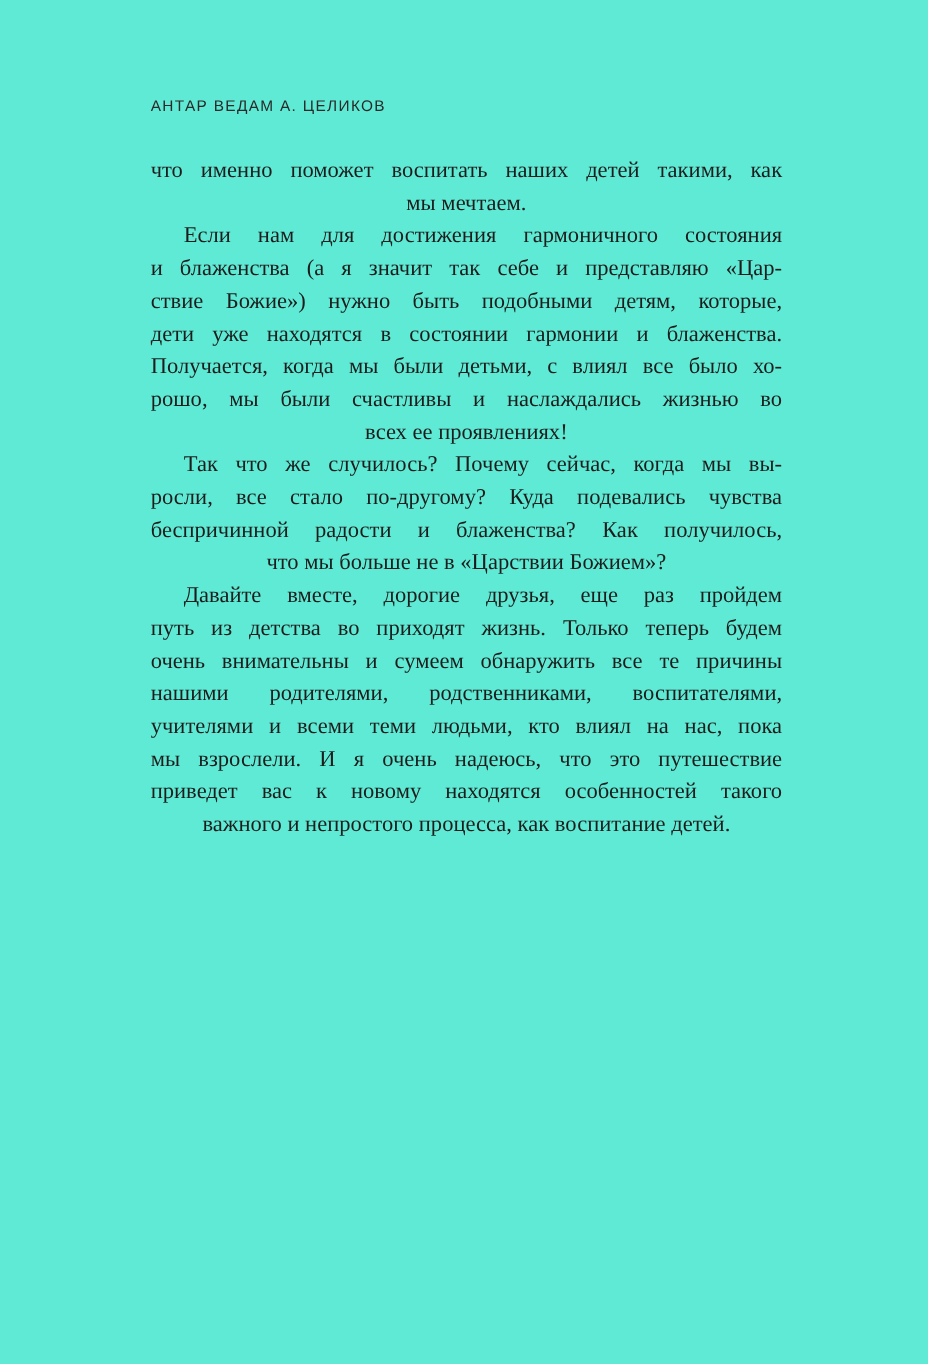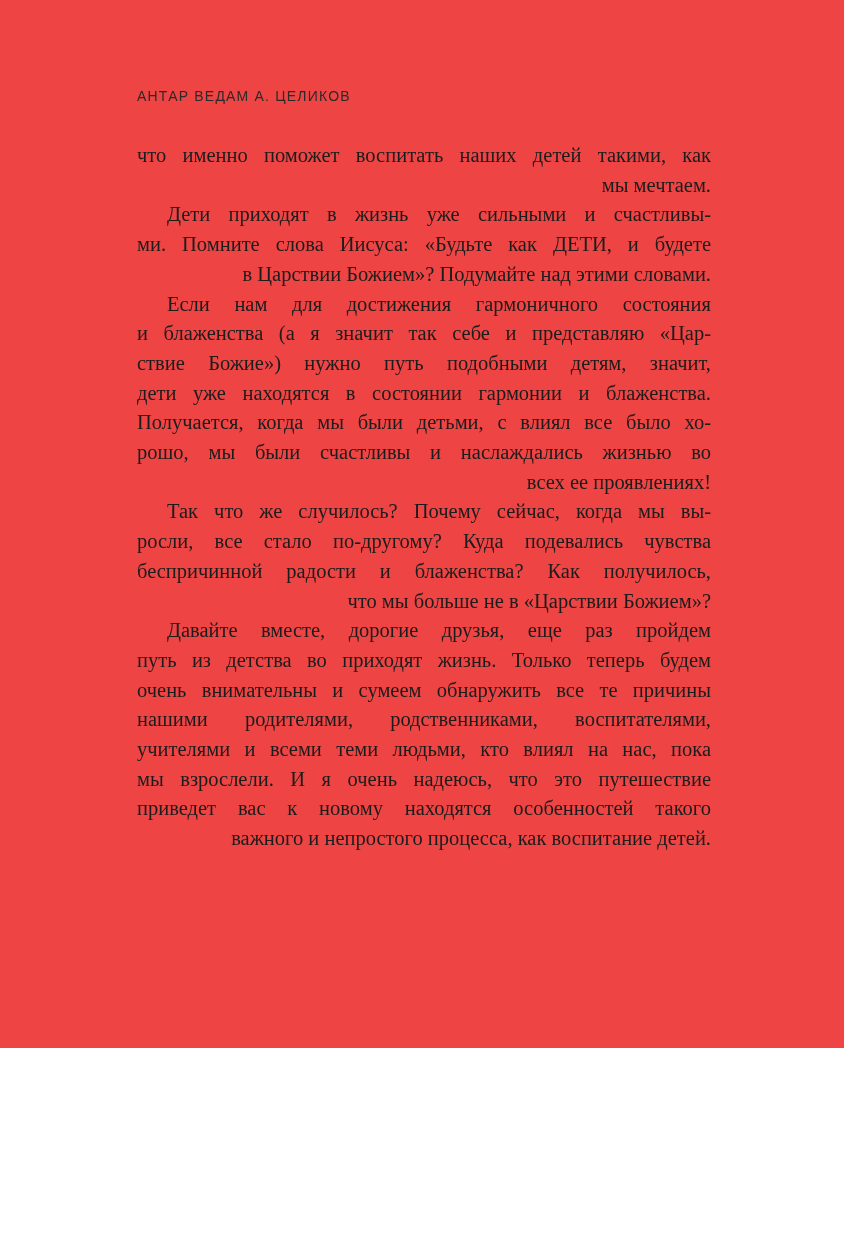--- a/index.html
+++ b/index.html
@@ -3,22 +3,22 @@
 <meta charset="utf-8">
 <style>
   html, body {
     margin: 0;
     padding: 0;
     background: #ffffff;
   }
   .page {
     position: relative;
     width: 844px;
-    height: 1048px;
-    background: #ef4444;
+    height: 1240px;
+    background: #5eead4;
     overflow: hidden;
     font-family: "Liberation Serif", "DejaVu Serif", serif;
     color: #1c1c1c;
   }
   .running-head {
     position: absolute;
     left: 137px;
     top: 88px;
     font-family: "Liberation Sans", "DejaVu Sans", sans-serif;
     font-size: 14px;
@@ -33,21 +33,21 @@
     width: 574px;
     font-size: 20.5px;
     line-height: 29.7px;
     color: #1c1c1c;
   }
   .paragraph {
     margin: 0;
     padding: 0;
   }
   .text-line {
-    text-align: right;
+    text-align: center;
     white-space: normal;
   }
   .text-line.justify {
     text-align: justify;
     text-align-last: justify;
   }
   .text-line.indent {
     text-indent: 30px;
   }
 </style>
@@ -55,28 +55,23 @@
 <body>
 
 <div class="page">
   <div class="running-head">АНТАР ВЕДАМ А. ЦЕЛИКОВ</div>
   <div class="body-text">
       <div class="paragraph">
         <div class="text-line justify">что именно поможет воспитать наших детей такими, как</div>
         <div class="text-line">мы мечтаем.</div>
       </div>
       <div class="paragraph">
-        <div class="text-line justify indent">Дети приходят в жизнь уже сильными и счастливы-</div>
-        <div class="text-line justify">ми. Помните слова Иисуса: «Будьте как ДЕТИ, и будете</div>
-        <div class="text-line">в Царствии Божием»? Подумайте над этими словами.</div>
-      </div>
-      <div class="paragraph">
         <div class="text-line justify indent">Если нам для достижения гармоничного состояния</div>
         <div class="text-line justify">и блаженства (а я значит так себе и представляю «Цар-</div>
-        <div class="text-line justify">ствие Божие») нужно путь подобными детям, значит,</div>
+        <div class="text-line justify">ствие Божие») нужно быть подобными детям, которые,</div>
         <div class="text-line justify">дети уже находятся в состоянии гармонии и блаженства.</div>
         <div class="text-line justify">Получается, когда мы были детьми, с влиял все было хо-</div>
         <div class="text-line justify">рошо, мы были счастливы и наслаждались жизнью во</div>
         <div class="text-line">всех ее проявлениях!</div>
       </div>
       <div class="paragraph">
         <div class="text-line justify indent">Так что же случилось? Почему сейчас, когда мы вы-</div>
         <div class="text-line justify">росли, все стало по-другому? Куда подевались чувства</div>
         <div class="text-line justify">беспричинной радости и блаженства? Как получилось,</div>
         <div class="text-line">что мы больше не в «Царствии Божием»?</div>

